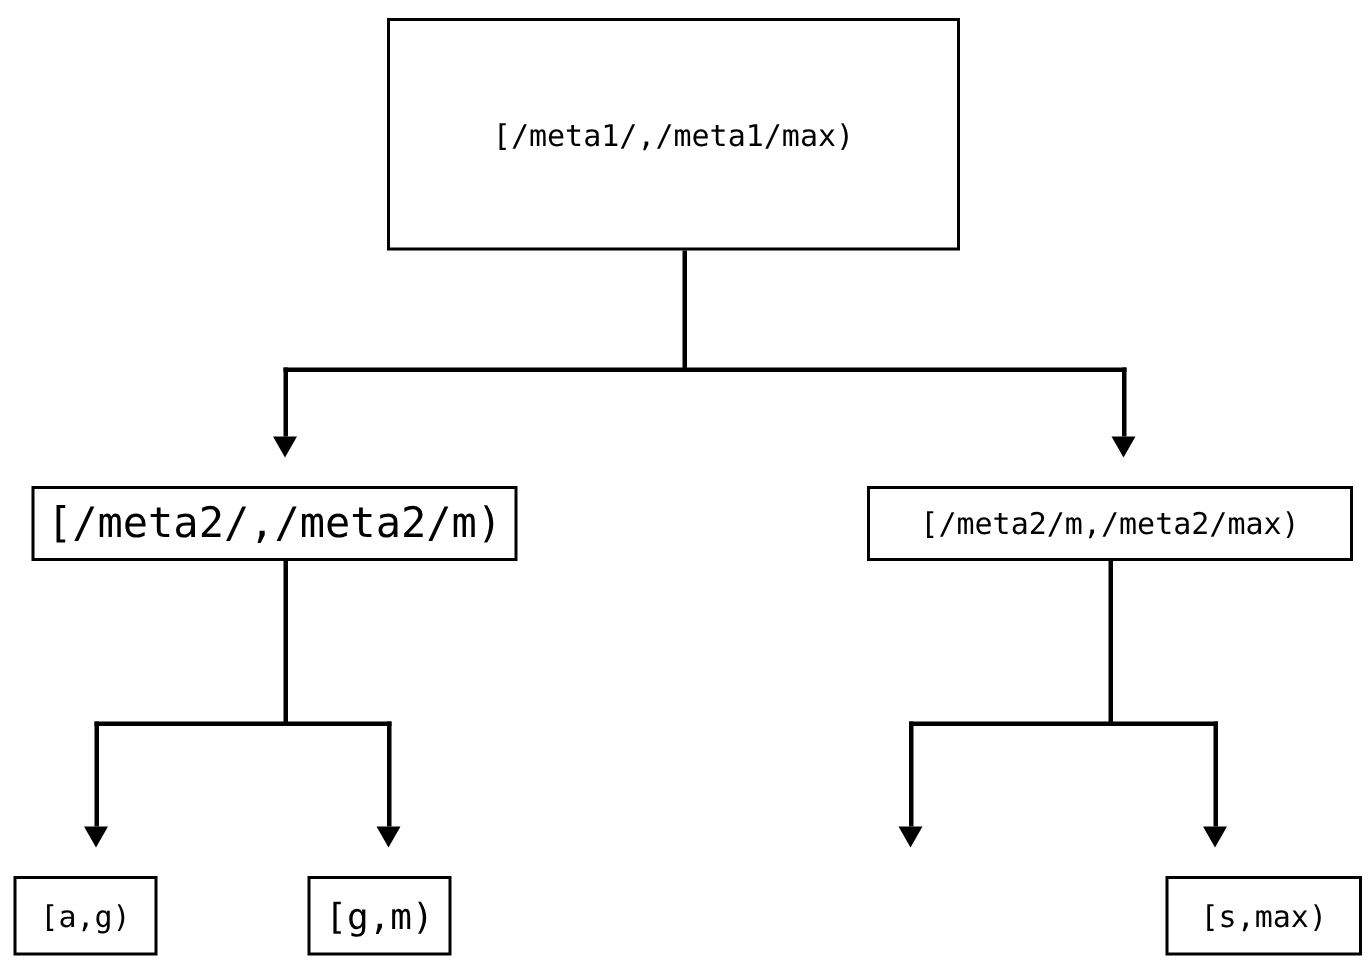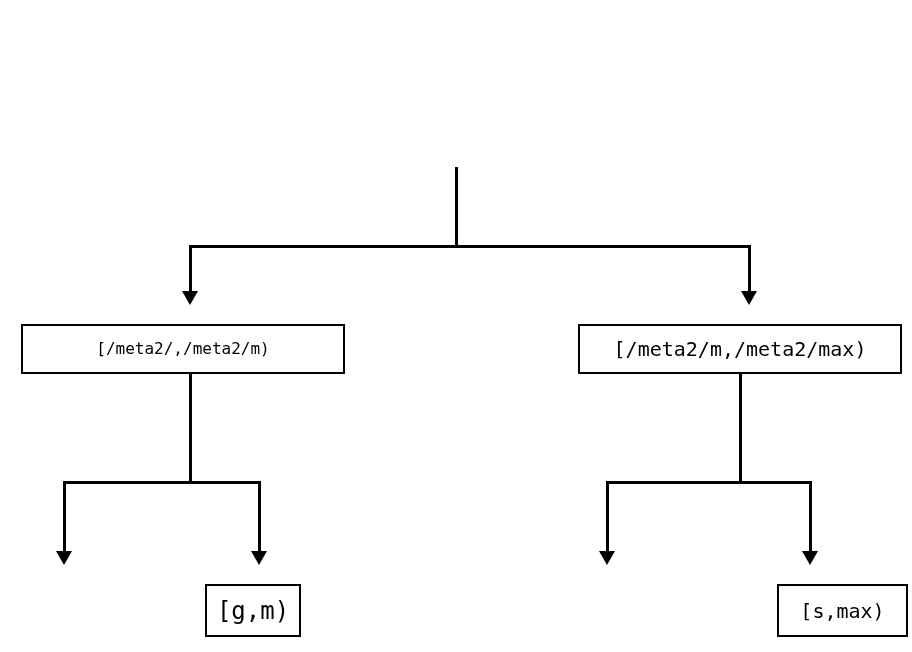--- a/index.html
+++ b/index.html
@@ -43,21 +43,21 @@
     width: 382px;
     height: 155px;
     font-size: 20px;
   }
   
   #node-l2-left {
     left: 21px;
     top: 324px;
     width: 324px;
     height: 50px;
-    font-size: 16px;
+    font-size: 28px;
   }
   #node-l2-right {
     left: 578px;
     top: 324px;
     width: 324px;
     height: 50px;
     font-size: 20px;
   }
   
   #node-leaf-ag {
@@ -106,20 +106,23 @@
     border-left: 8px solid transparent;
     border-right: 8px solid transparent;
     border-top: 14px solid #000000;
   }
 </style>
 </head>
 <body>
 
 <div id="diagram-canvas">
 
+  <div class="node-box" id="node-root">
+    <span class="node-label">[/meta1/,/meta1/max)</span>
+  </div>
 
   <div class="edge-v" id="edge-root-stem" style="left:455px; top:167px; height:80px;"></div>
 
   <div class="edge-h" id="edge-root-bar" style="left:189px; top:245px; width:562px;"></div>
 
   <div class="edge-v" id="edge-root-left-drop" style="left:189px; top:245px; height:46px;"></div>
   <div class="arrowhead" id="arrow-root-left" style="left:182px; top:291px;"></div>
 
   <div class="edge-v" id="edge-root-right-drop" style="left:748px; top:245px; height:46px;"></div>
   <div class="arrowhead" id="arrow-root-right" style="left:741px; top:291px;"></div>
@@ -139,20 +142,23 @@
   <div class="edge-v" id="edge-l2left-right-drop" style="left:258px; top:481px; height:70px;"></div>
   <div class="arrowhead" id="arrow-l2left-right" style="left:251px; top:551px;"></div>
 
   <div class="edge-v" id="edge-l2right-stem" style="left:739px; top:374px; height:109px;"></div>
   <div class="edge-h" id="edge-l2right-bar" style="left:606px; top:481px; width:206px;"></div>
   <div class="edge-v" id="edge-l2right-left-drop" style="left:606px; top:481px; height:70px;"></div>
   <div class="arrowhead" id="arrow-l2right-left" style="left:599px; top:551px;"></div>
   <div class="edge-v" id="edge-l2right-right-drop" style="left:809px; top:481px; height:70px;"></div>
   <div class="arrowhead" id="arrow-l2right-right" style="left:802px; top:551px;"></div>
 
+  <div class="node-box" id="node-leaf-ag">
+    <span class="node-label">[a,g)</span>
+  </div>
 
   <div class="node-box" id="node-leaf-gm">
     <span class="node-label">[g,m)</span>
   </div>
 
 
   <div class="node-box" id="node-leaf-smax">
     <span class="node-label">[s,max)</span>
   </div>
 

